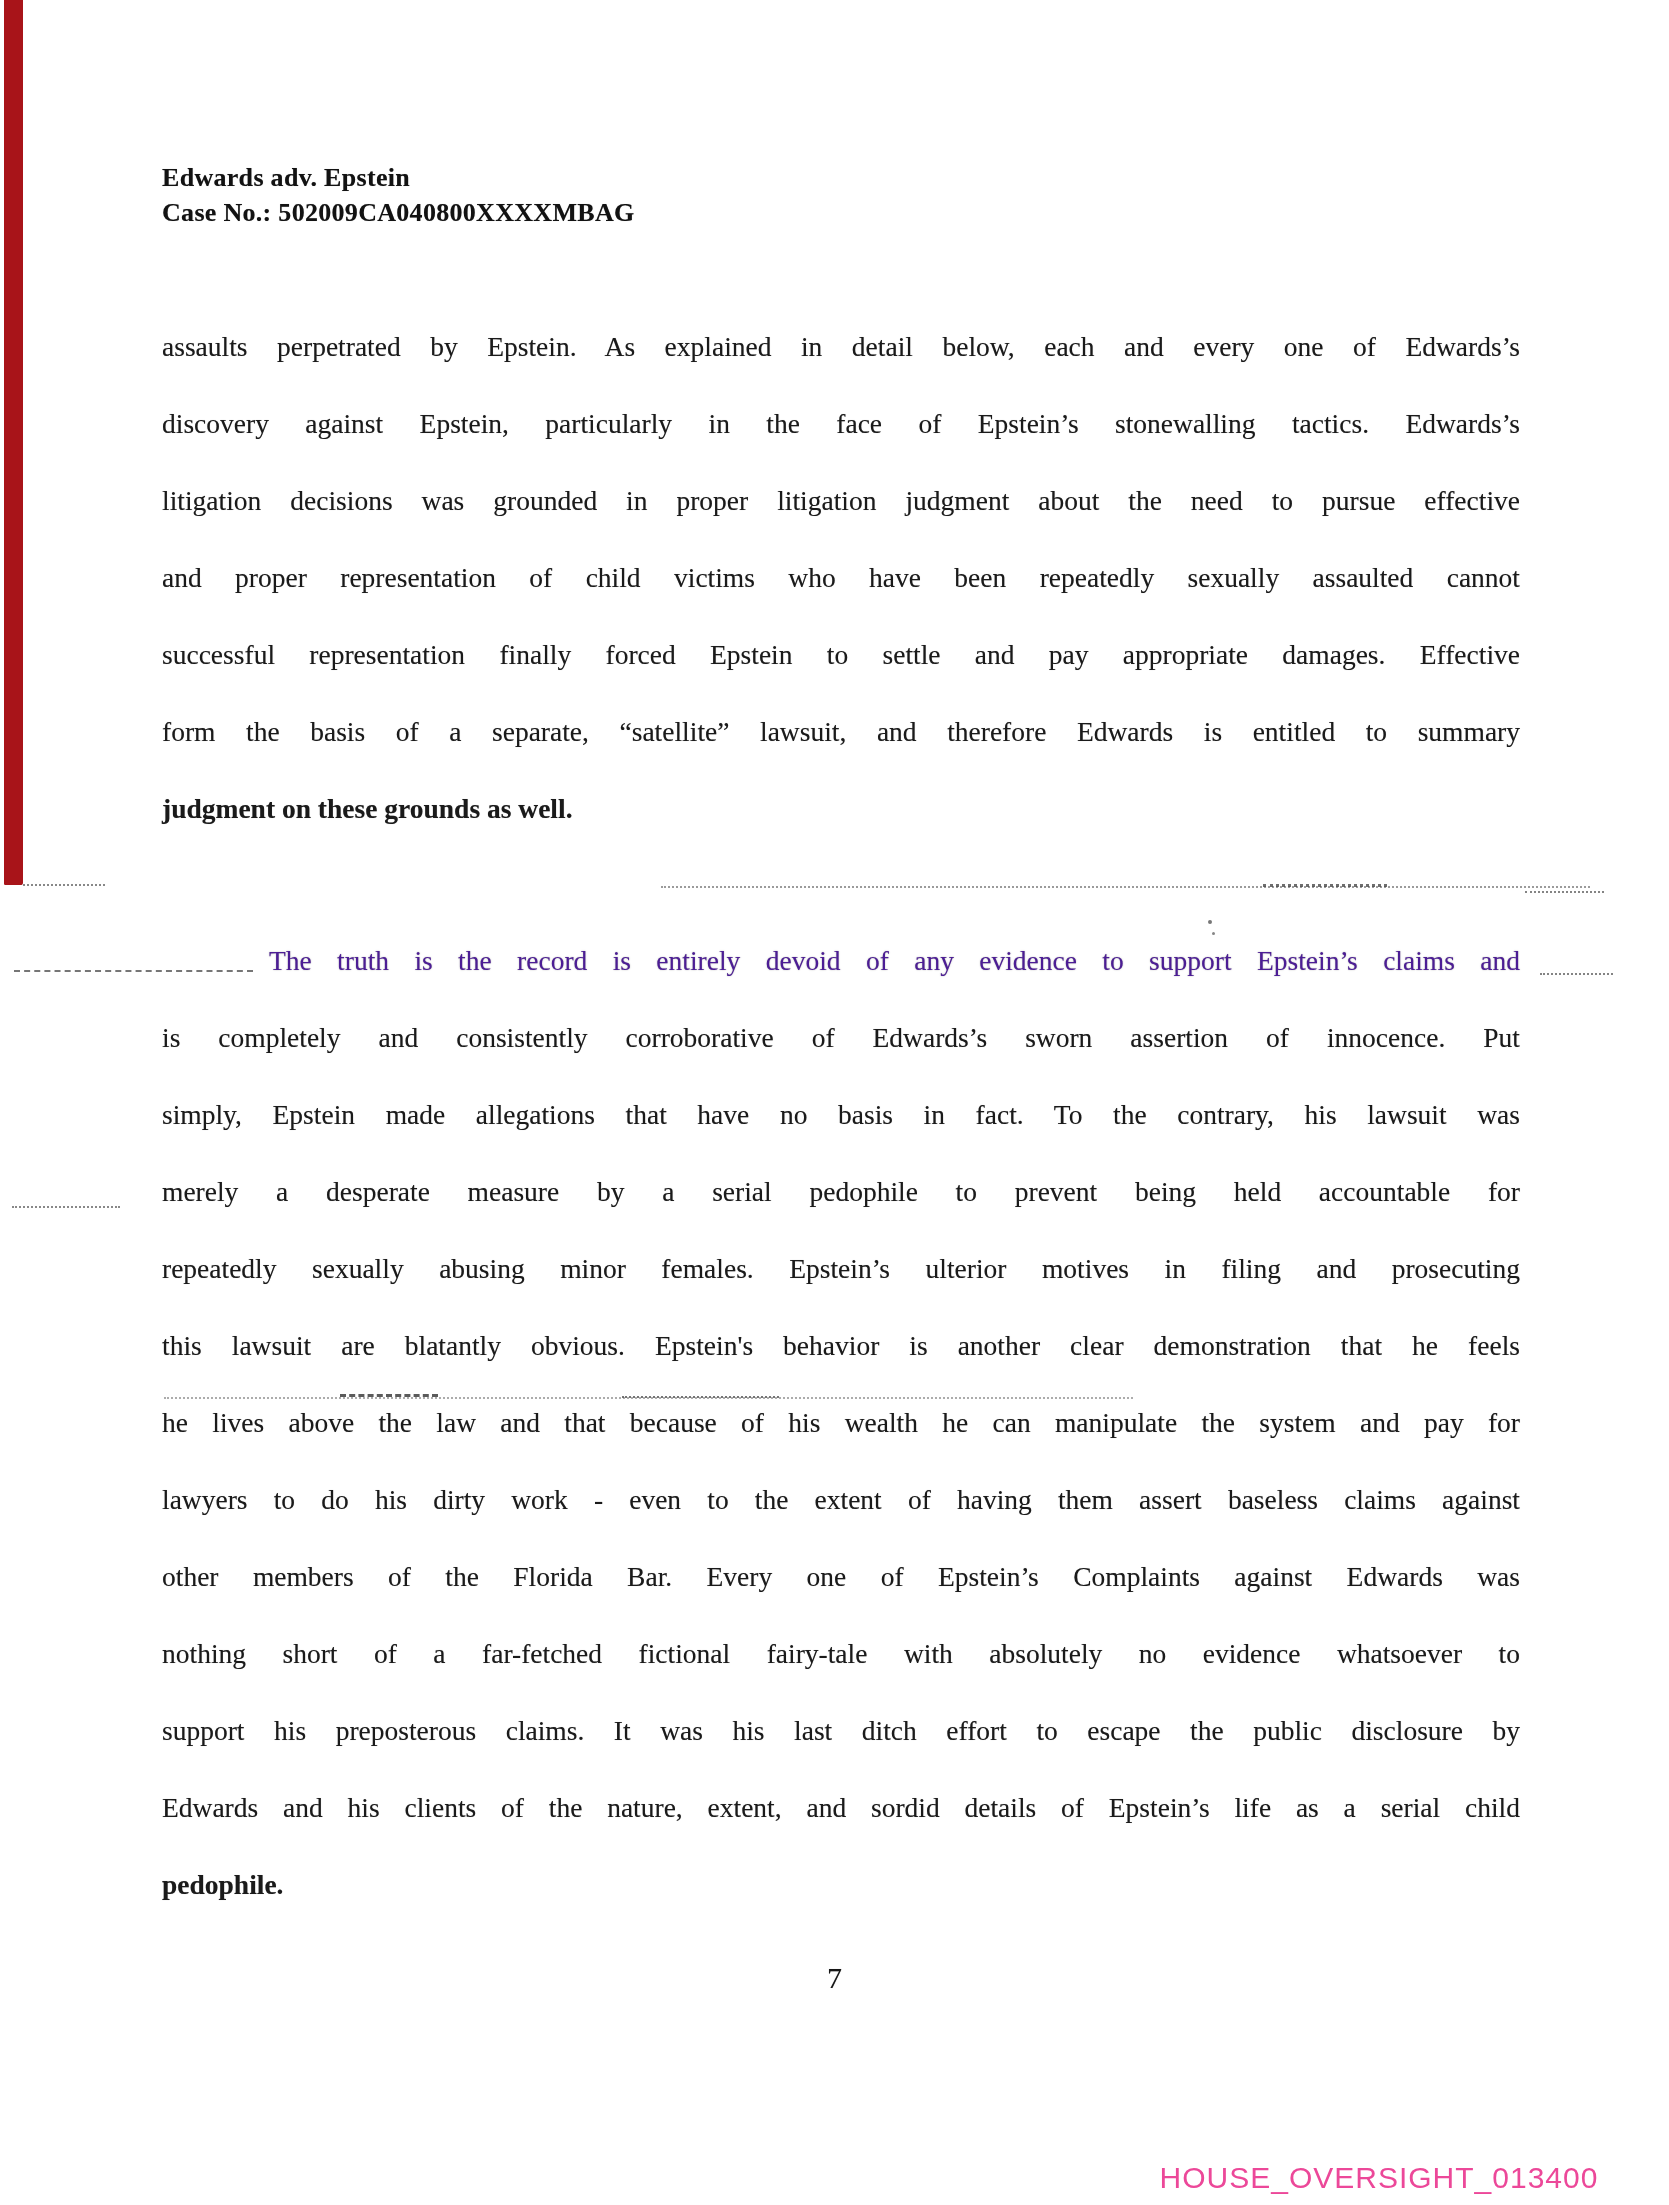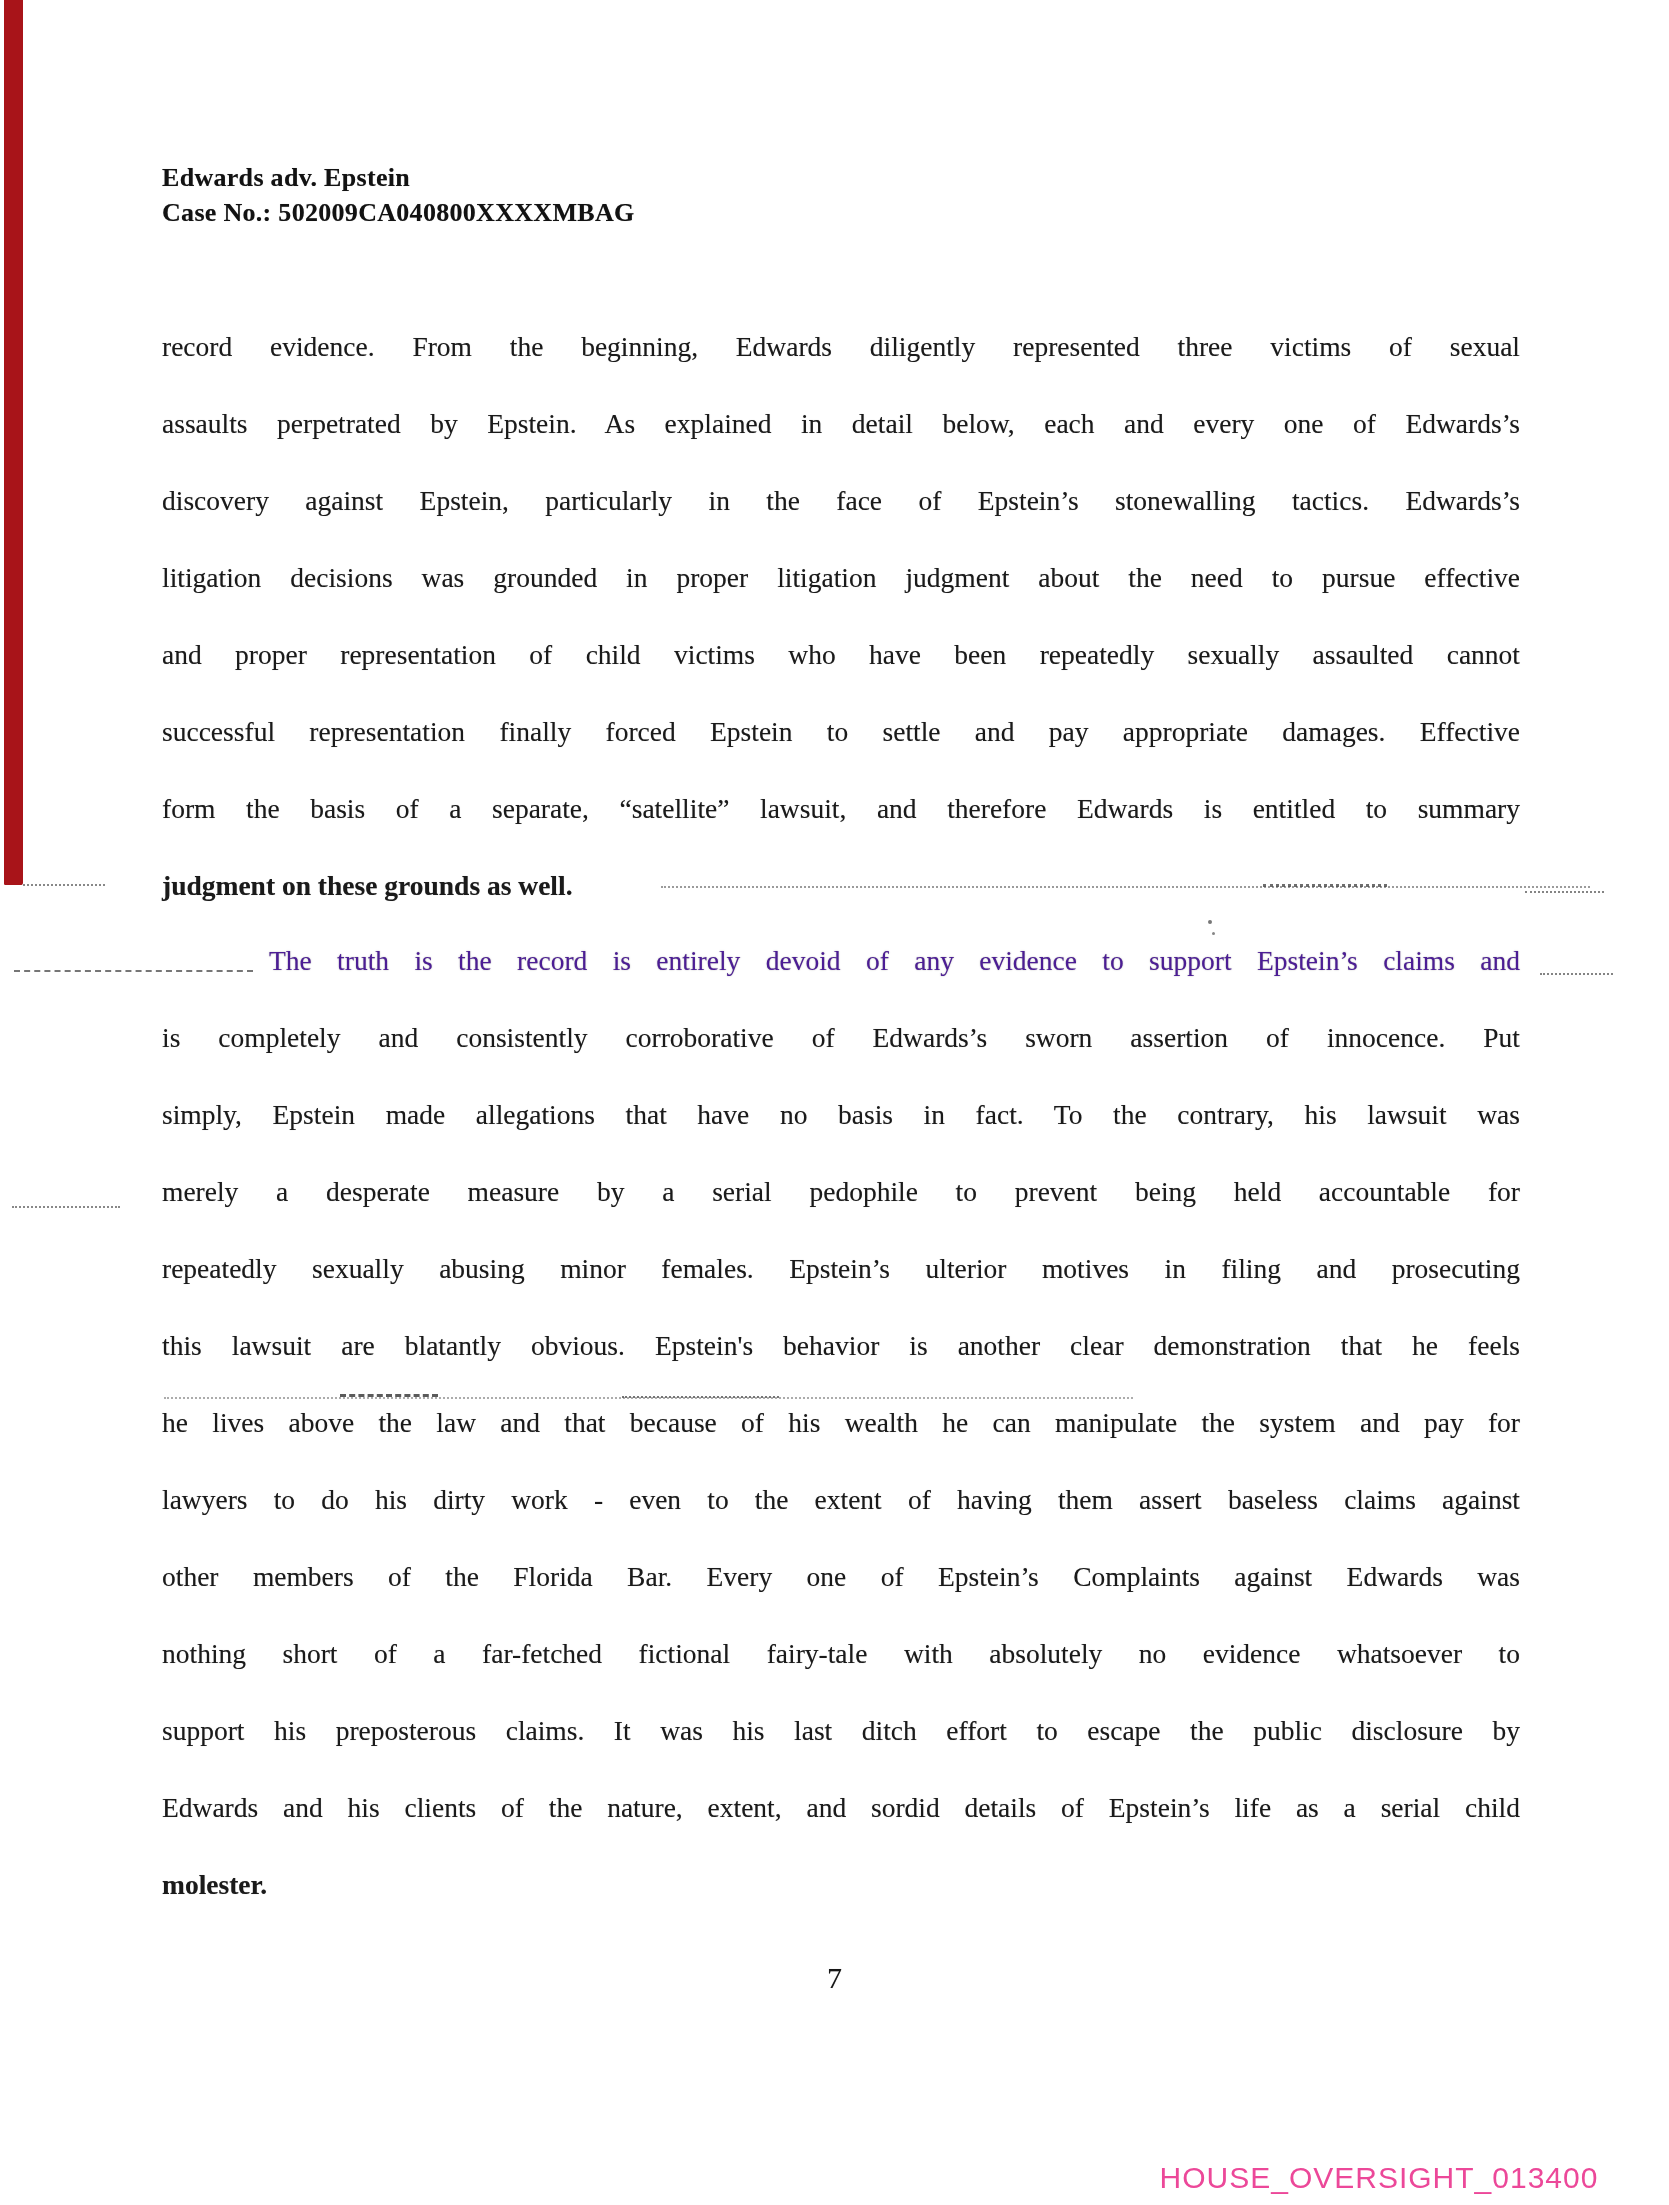--- a/index.html
+++ b/index.html
@@ -84,21 +84,20 @@
 <div class="page">
 
   <div class="scan-bar"></div>
 
   <div class="header">
     <div>Edwards adv. Epstein</div>
     <div>Case No.: 502009CA040800XXXXMBAG</div>
   </div>
 
   <div class="para para-1">
-    <div class="line">record evidence. From the beginning, Edwards diligently represented three victims of sexual</div>
     <div class="line">assaults perpetrated by Epstein.  As explained in detail below, each and every one of Edwards’s</div>
     <div class="line">discovery against Epstein, particularly in the face of Epstein’s stonewalling tactics.  Edwards’s</div>
     <div class="line">litigation decisions was grounded in proper litigation judgment about the need to pursue effective</div>
     <div class="line">and proper representation of child victims who have been repeatedly sexually assaulted cannot</div>
     <div class="line">successful representation finally forced Epstein to settle and pay appropriate damages.  Effective</div>
     <div class="line">form the basis of a separate, “satellite” lawsuit, and therefore Edwards is entitled to summary</div>
     <div class="line last">judgment on these grounds as well.</div>
   </div>
 
   <div class="para para-2">
@@ -107,21 +106,21 @@
     <div class="line">simply, Epstein made allegations that have no basis in fact.  To the contrary, his lawsuit was</div>
     <div class="line">merely a desperate measure by a serial pedophile to prevent being held accountable for</div>
     <div class="line">repeatedly sexually abusing minor females.  Epstein’s ulterior motives in filing and prosecuting</div>
     <div class="line">this lawsuit are blatantly obvious.  Epstein's behavior is another clear demonstration that he feels</div>
     <div class="line">he lives above the law and that because of his wealth he can manipulate the system and pay for</div>
     <div class="line">lawyers to do his dirty work - even to the extent of having them assert baseless claims against</div>
     <div class="line">other members of the Florida Bar.  Every one of Epstein’s Complaints against Edwards was</div>
     <div class="line">nothing short of a far-fetched fictional fairy-tale with absolutely no evidence whatsoever to</div>
     <div class="line">support his preposterous claims.  It was his last ditch effort to escape the public disclosure by</div>
     <div class="line">Edwards and his clients of the nature, extent, and sordid details of Epstein’s life as a serial child</div>
-    <div class="line last">molester.</div>
+    <div class="line last">pedophile.</div>
   </div>
 
   <div class="noise" style="left:23px;top:884px;width:82px;border-top:2px dotted #6b6b6b;opacity:.8"></div>
   <div class="noise" style="left:661px;top:886px;width:929px;border-top:2px dotted #7a7a7a;opacity:.75"></div>
   <div class="noise" style="left:1263px;top:884px;width:124px;border-top:3.3px dotted #4a4a4a;opacity:.8"></div>
   <div class="noise" style="left:1525px;top:891px;width:79px;border-top:2px dotted #666;opacity:.8"></div>
   <div class="noise" style="left:14.4px;top:970px;width:239px;border-top:2px dashed #5f5f5f;opacity:.85"></div>
   <div class="noise" style="left:1540px;top:973px;width:73px;border-top:2px dotted #666;opacity:.8"></div>
   <div class="noise" style="left:11.8px;top:1206px;width:108px;border-top:2px dotted #6b6b6b;opacity:.8"></div>
   <div class="noise" style="left:1622px;top:1202px;width:2.6px;height:11.8px;border-left:2.6px dotted #555;opacity:.8"></div>

